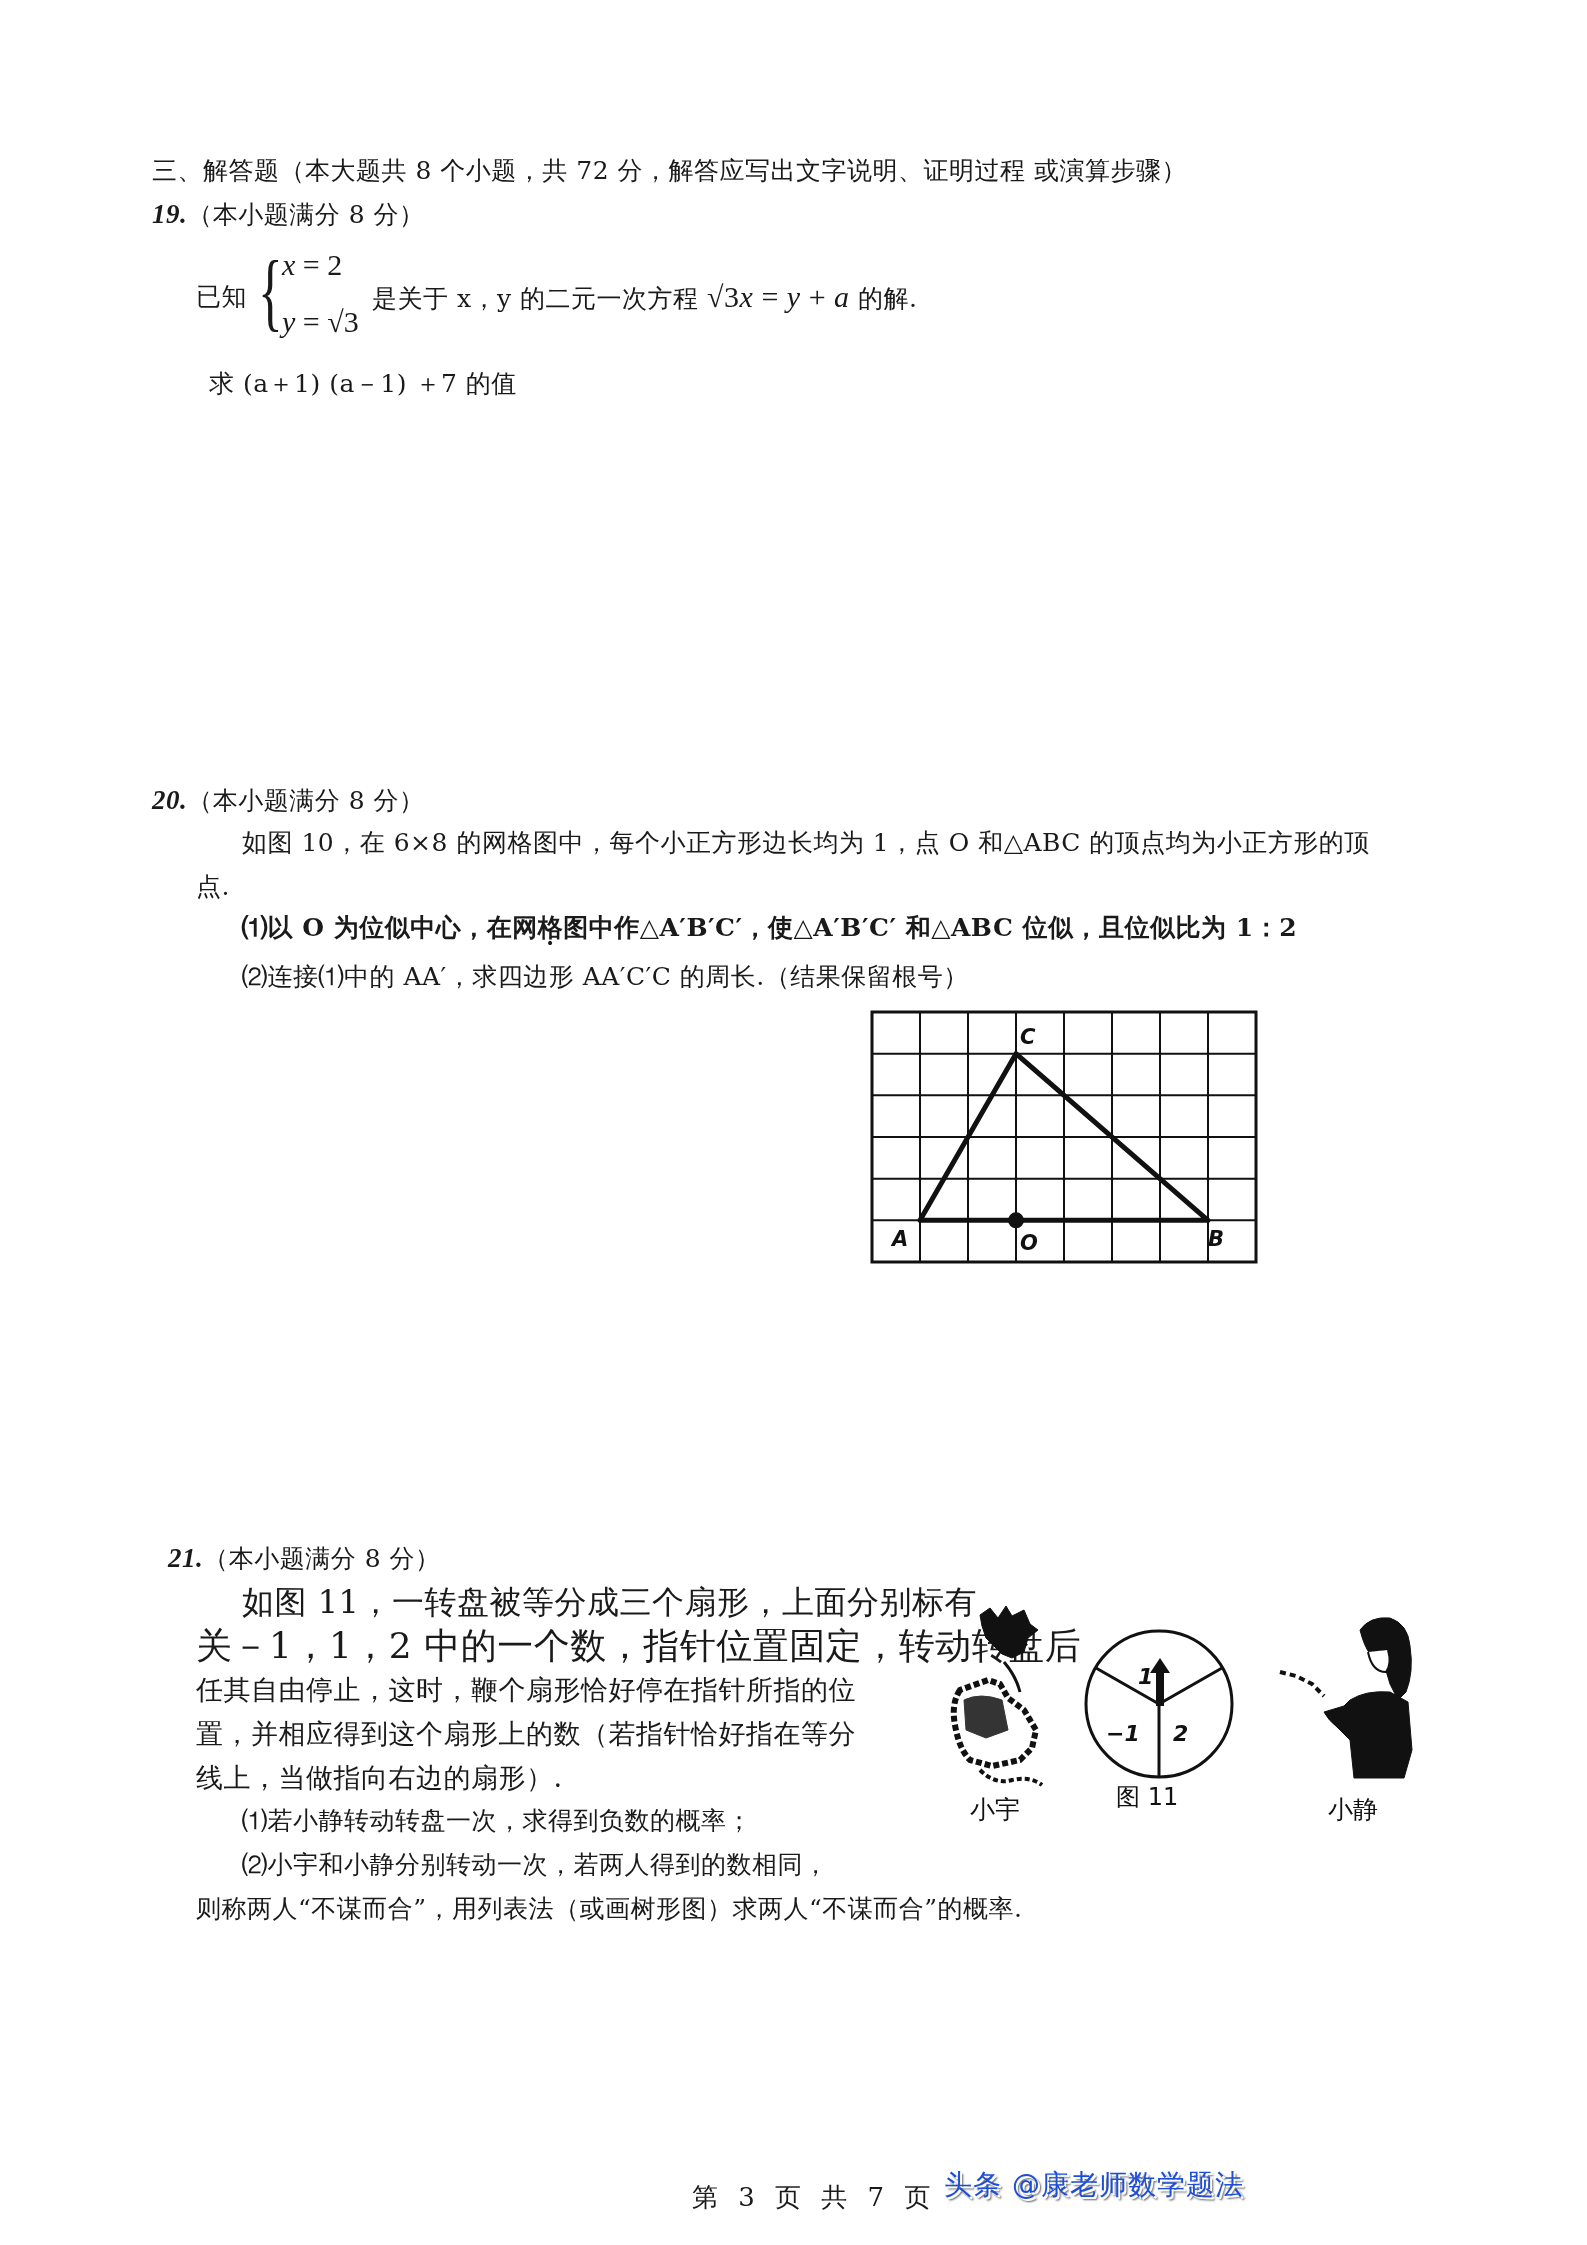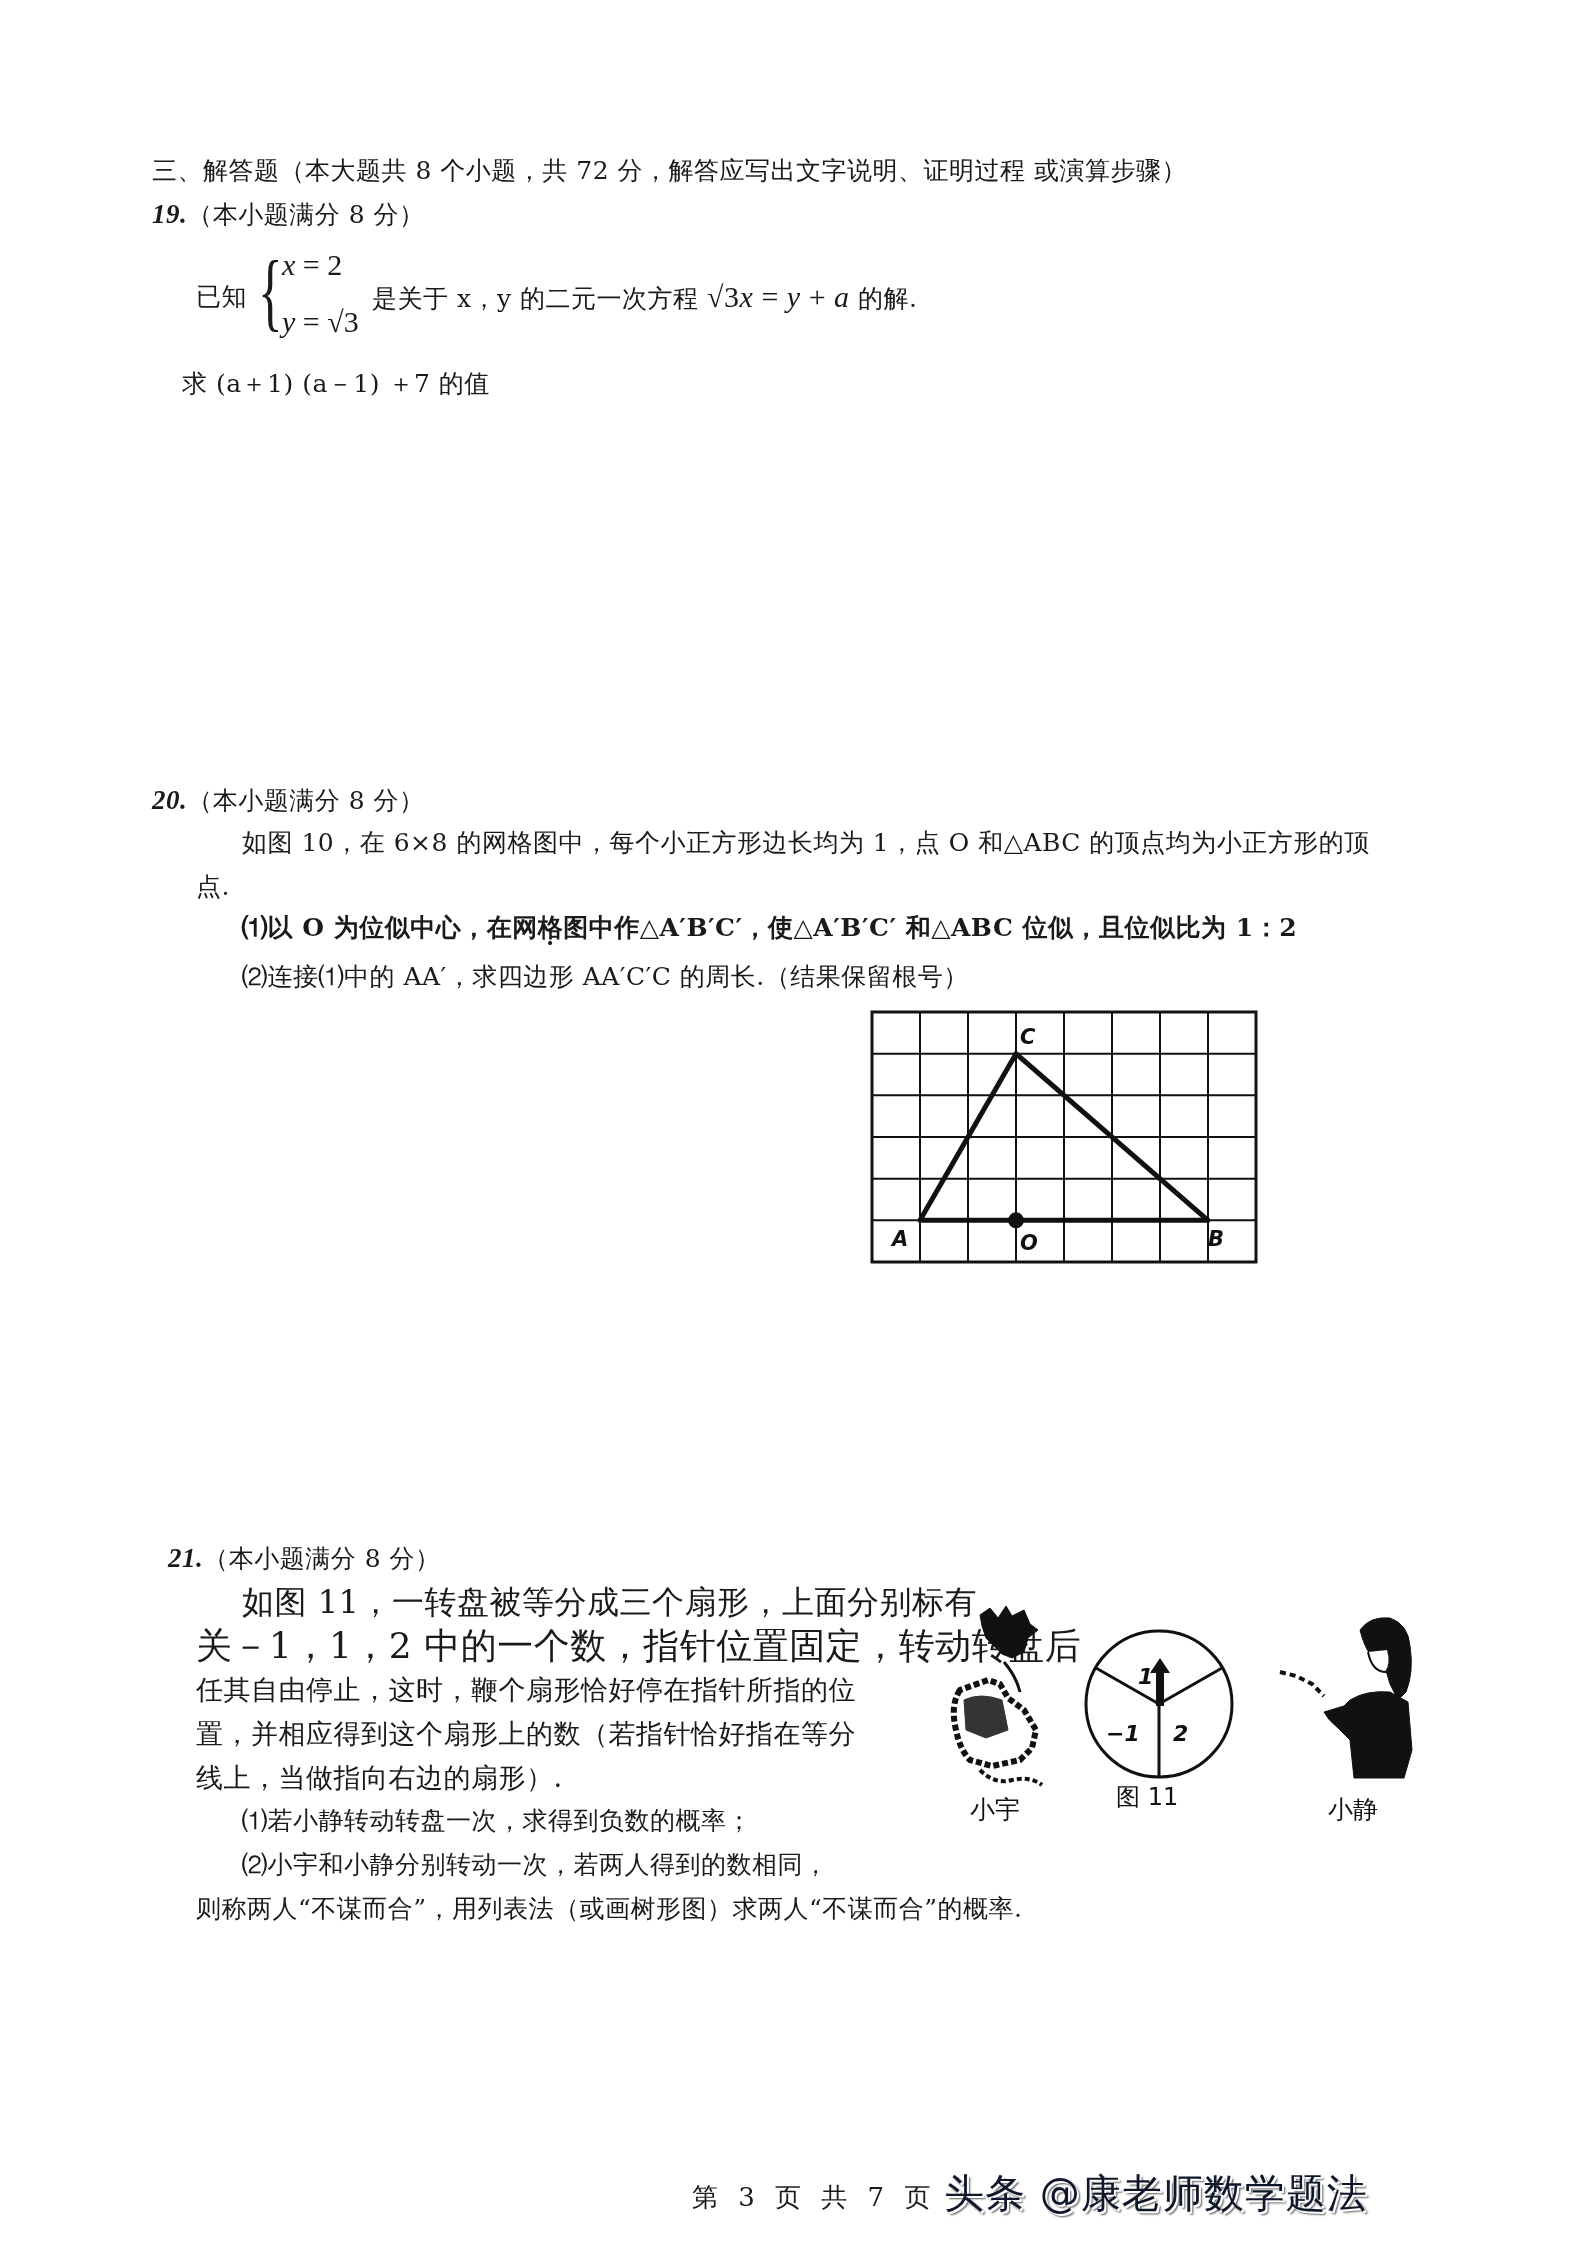--- a/index.html
+++ b/index.html
@@ -7,21 +7,21 @@
          font-family: "DejaVu Serif", "Liberation Serif", serif; color: #1a1a1a; }
   .abs { position: absolute; white-space: nowrap; }
   .txt { font-size: 25px; line-height: 34px; letter-spacing: 0.5px; }
   .qnum { font-family: "Liberation Serif", serif; font-style: italic; font-weight: bold; font-size: 27px; }
   .it { font-family: "Liberation Serif", serif; font-style: italic; }
   .math { font-family: "Liberation Serif", serif; font-size: 30px; }
   .brace { font-family: "Liberation Serif", serif; font-size: 86px; line-height: 86px; font-weight: 100; transform: scaleX(0.6); transform-origin: left center; }
   .dot-em { position: relative; }
   .dot-em::after { content: "·"; position: absolute; left: 50%; bottom: -18px; transform: translateX(-50%); font-size: 22px; }
   .footer { font-size: 26px; letter-spacing: 6px; }
-  .watermark { font-family: "DejaVu Sans", "Liberation Sans", sans-serif; font-size: 40px; color: #0f172a;
+  .watermark { font-family: "DejaVu Sans", "Liberation Sans", sans-serif; font-size: 28px; color: #1d4ed8;
                text-shadow: 2px 2px 0 #fff, 3px 3px 2px #555; letter-spacing: 1px; }
   svg text { font-family: "DejaVu Sans", "Liberation Sans", sans-serif; }
 </style>
 </head>
 <body>
 
 <div class="abs txt" style="left:152px; top:154px;">三、解答题（本大题共 8 个小题，共 72 分，解答应写出文字说明、证明过程 或演算步骤）</div>
 
 <div class="abs txt" style="left:152px; top:197px;">
   <span class="qnum">19.</span><span>（本小题满分 8 分）</span>
@@ -29,21 +29,21 @@
 
 <div class="abs txt" style="left:196px; top:280px;">已知</div>
 <div class="abs brace" style="left:258px; top:248px;">{</div>
 <div class="abs math" style="left:282px; top:248px;"><span class="it">x</span> = 2</div>
 <div class="abs math" style="left:282px; top:305px;"><span class="it">y</span> = √3</div>
 <div class="abs txt" style="left:372px; top:280px;">
   <span>是关于 x，y 的二元一次方程</span>
   <span class="math">√3<span class="it">x</span> = <span class="it">y</span> + <span class="it">a</span></span>
   <span>的解.</span>
 </div>
-<div class="abs txt" style="left:182px; top:367px;">求 (a＋1) (a－1) ＋7 的值</div>
+<div class="abs txt" style="left:209px; top:367px;">求 (a＋1) (a－1) ＋7 的值</div>
 
 <div class="abs txt" style="left:152px; top:783px;">
   <span class="qnum">20.</span><span>（本小题满分 8 分）</span>
 </div>
 <div class="abs txt" style="left:242px; top:826px;">如图 10，在 6×8 的网格图中，每个小正方形边长均为 1，点 O 和△ABC 的顶点均为小正方形的顶</div>
 <div class="abs txt" style="left:196px; top:870px;">点.</div>
 <div class="abs txt" style="left:242px; top:911px;font-weight:bold;">
   <span>⑴以 O 为位似中心，在</span><span class="dot-em">网格图</span><span>中作△A′B′C′，使△A′B′C′ 和△ABC 位似，且位似比为 1：2</span>
 </div>
 <div class="abs txt" style="left:242px; top:960px;">⑵连接⑴中的 AA′，求四边形 AA′C′C 的周长.（结果保留根号）</div>

